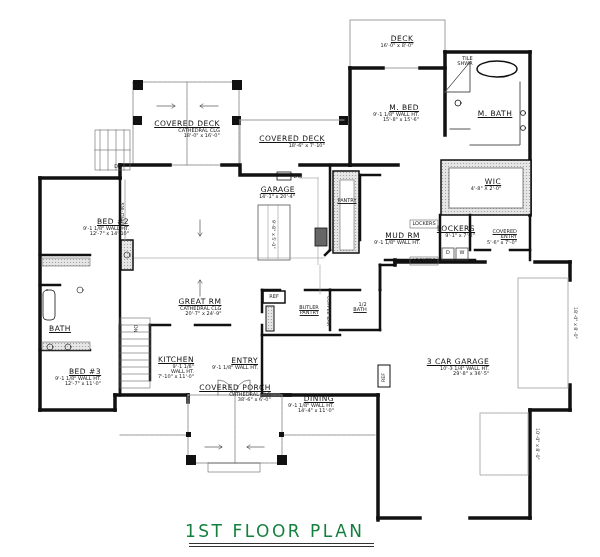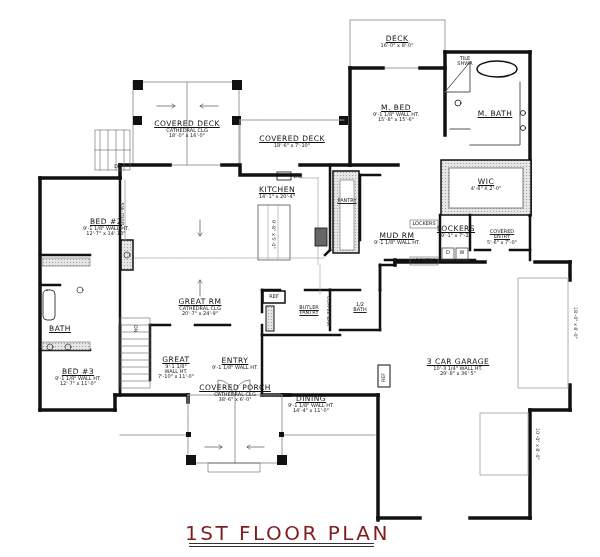--- a/index.html
+++ b/index.html
@@ -1,23 +1,23 @@
 <!DOCTYPE html>
 <html><head>
 <meta charset="utf-8">
 <style>
   html,body{margin:0;padding:0;background:#fff;}
   body{width:600px;height:557px;position:relative;overflow:hidden;font-family:"DejaVu Sans",sans-serif;color:#111;}
   #plan{position:absolute;left:0;top:0;width:600px;height:557px;}
-  .lbl{position:absolute;text-align:center;line-height:1.05;white-space:nowrap;transform:translateX(-50%);}
+  .lbl{position:absolute;text-align:right;line-height:1.05;white-space:nowrap;transform:translateX(-50%);}
   .lbl .t{font-size:7.5px;letter-spacing:0.5px;text-decoration:underline;text-underline-offset:1px;font-weight:normal;}
   .lbl .s{font-size:5px;color:#222;}
   .vert{position:absolute;font-size:4.8px;transform-origin:left top;transform:rotate(90deg);white-space:nowrap;color:#333;}
   .vertl{position:absolute;font-size:4.8px;transform-origin:left top;transform:rotate(-90deg);white-space:nowrap;color:#333;}
-  .title{position:absolute;left:185px;top:521px;font-family:"DejaVu Sans",sans-serif;font-size:20px;letter-spacing:2.5px;color:#7f1d1d;}
+  .title{position:absolute;left:185px;top:521px;font-family:"DejaVu Sans",sans-serif;font-size:17px;letter-spacing:2.5px;color:#15803d;}
   .title-rule{position:absolute;left:189px;width:185px;height:1px;background:#333;}
 </style>
 </head>
 <body>
 
 <svg id="plan" viewBox="0 0 600 557" xmlns="http://www.w3.org/2000/svg">
   <defs>
     <pattern id="hatch" width="3" height="3" patternUnits="userSpaceOnUse">
       <rect width="3" height="3" fill="#e6e6e6"></rect>
       <circle cx="1.5" cy="1.5" r="0.6" fill="#999"></circle>
@@ -258,21 +258,21 @@
   <div class="s">18'-0" x 16'-0"</div>
 </div>
 <div class="lbl" style="left:292px;top:135px;">
   <div class="t">COVERED DECK</div>
   <div class="s">18'-6" x 7'-10"</div>
 </div>
 <div class="lbl" style="left:298px;top:174px;">
   <div class="s">DW</div>
 </div>
 <div class="lbl" style="left:277px;top:186px;">
-  <div class="t">KITCHEN</div>
+  <div class="t">GARAGE</div>
   <div class="s">14'-1" x 20'-4"</div>
 </div>
 <div class="vert" style="left:276px;top:220px;">9'-8" x 5'-0"</div>
 <div class="lbl" style="left:347px;top:198px;">
   <div class="s" style="text-decoration:underline;">PANTRY</div>
 </div>
 <div class="lbl" style="left:486px;top:172px;margin-top:6px;">
   <div class="t">WIC</div>
   <div class="s">4'-8" X 2'-0"</div>
 </div>
@@ -321,21 +321,21 @@
 </div>
 <div class="vert" style="left:331px;top:296px;">COFFEE BAR</div>
 <div class="lbl" style="left:360px;top:302px;">
   <div class="s">1/2</div>
   <div class="s" style="text-decoration:underline;">BATH</div>
 </div>
 <div class="lbl" style="left:60px;top:325px;">
   <div class="t">BATH</div>
 </div>
 <div class="lbl" style="left:176px;top:356px;">
-  <div class="t">GREAT</div>
+  <div class="t">KITCHEN</div>
   <div class="s">9'-1 1/8"</div>
   <div class="s">WALL HT.</div>
   <div class="s">7'-10" x 11'-0"</div>
 </div>
 <div class="lbl" style="left:235px;top:357px;">
   <div class="t">ENTRY</div>
   <div class="s">9'-1 1/8" WALL HT.</div>
 </div>
 <div class="lbl" style="left:311px;top:355px;margin-top:40px;">
   <div class="t">DINING</div>

